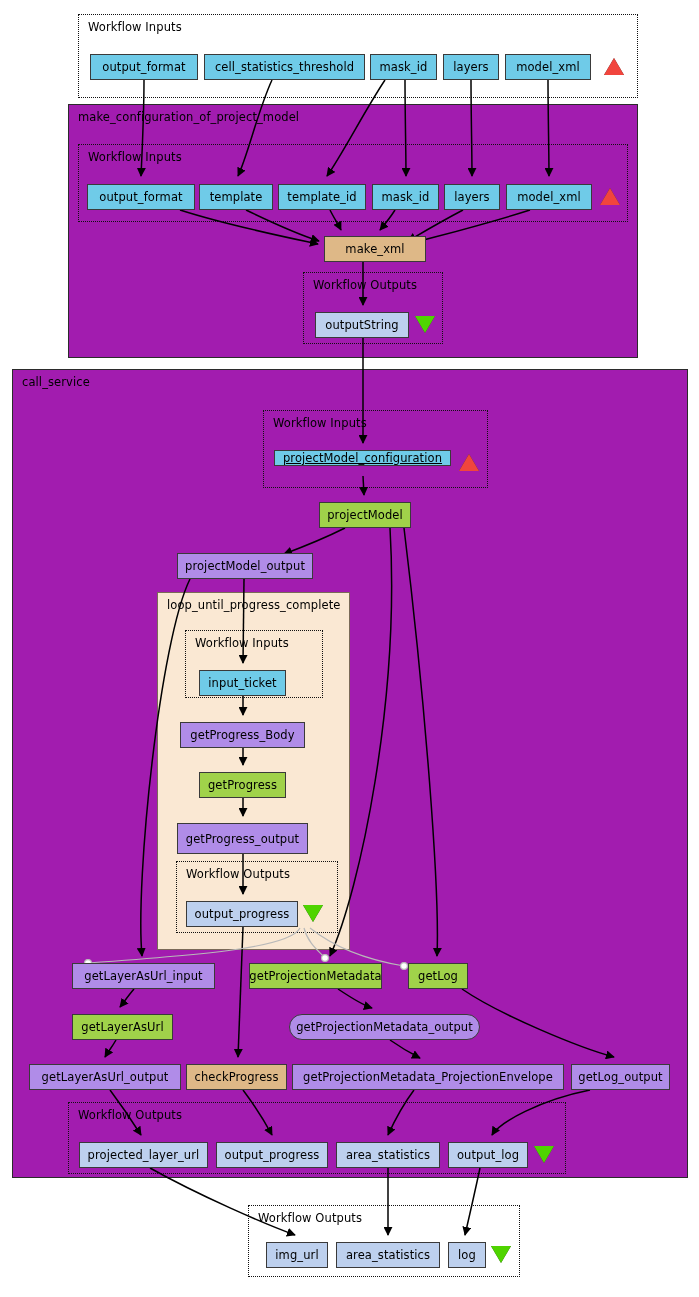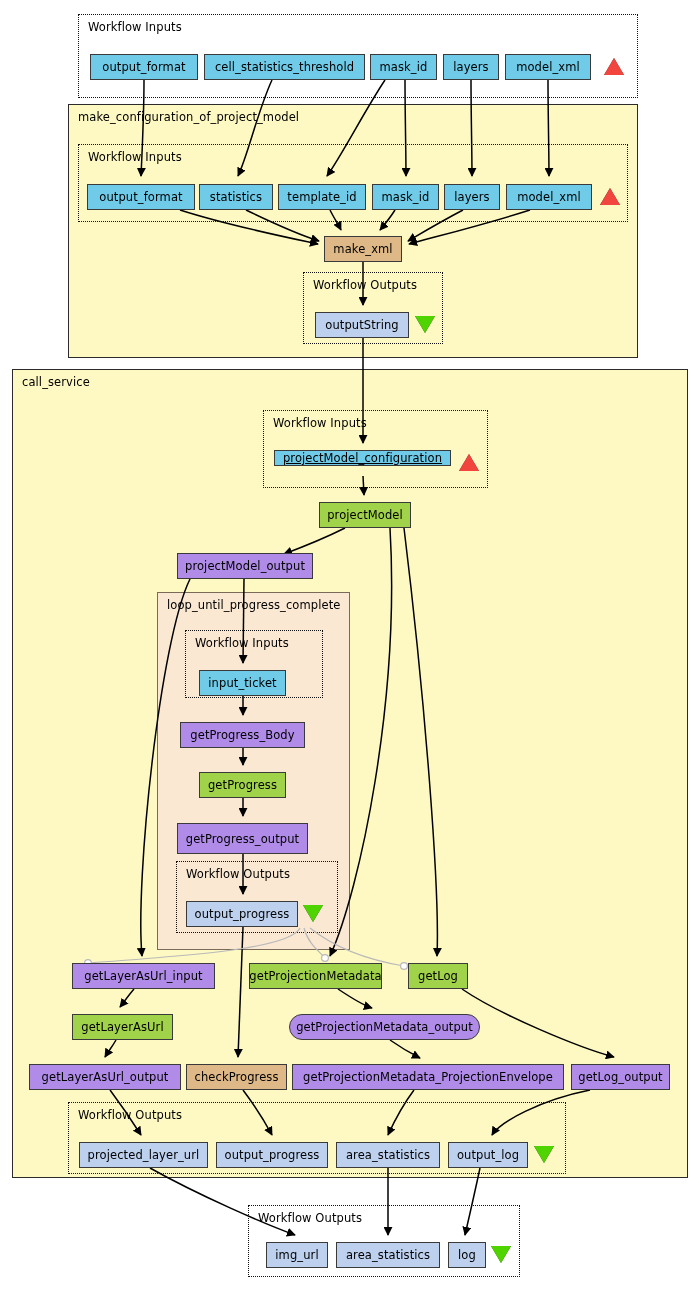--- a/index.html
+++ b/index.html
@@ -28,21 +28,21 @@
     pointer-events: none;
     z-index: 5;
   }
   .cluster {
     position: absolute;
     box-sizing: border-box;
     z-index: 1;
   }
   .cluster-solid {
     border: 1.4px solid #2b2b2b;
-    background: #fef9c3;
+    background: #a21caf;
     padding-left: 20px;
   }
   .cluster-dotted {
     border: 1.6px dotted #111111;
     background: transparent;
   }
   .cluster-loop {
     border: 1.4px solid #7a6a58;
     background: #fae8d3;
   }
@@ -200,35 +200,35 @@
       <div class="node n-input" style="left: 443px; top: 54px; width: 56px; height: 26px;">
         <span>layers</span>
       </div>
       <div class="node n-input" style="left: 505px; top: 54px; width: 86px; height: 26px;">
         <span>model_xml</span>
       </div>
       <div class="node n-input" style="left: 87px; top: 184px; width: 108px; height: 26px;">
         <span>output_format</span>
       </div>
       <div class="node n-input" style="left: 199px; top: 184px; width: 74px; height: 26px;">
-        <span>statistics</span>
+        <span>template</span>
       </div>
       <div class="node n-input" style="left: 278px; top: 184px; width: 88px; height: 26px;">
         <span>template_id</span>
       </div>
       <div class="node n-input" style="left: 372px; top: 184px; width: 67px; height: 26px;">
         <span>mask_id</span>
       </div>
       <div class="node n-input" style="left: 444px; top: 184px; width: 56px; height: 26px;">
         <span>layers</span>
       </div>
       <div class="node n-input" style="left: 506px; top: 184px; width: 86px; height: 26px;">
         <span>model_xml</span>
       </div>
-      <div class="node n-tool" style="left: 324px; top: 236px; width: 78px; height: 26px;">
+      <div class="node n-tool" style="left: 324px; top: 236px; width: 102px; height: 26px;">
         <span>make_xml</span>
       </div>
       <div class="node n-output" style="left: 315px; top: 312px; width: 94px; height: 26px;">
         <span>outputString</span>
       </div>
       <div class="node n-input" style="left: 274px; top: 450px; width: 177px; height: 16px; text-decoration: underline;">
         <span>projectModel_configuration</span>
       </div>
       <div class="node n-process" style="left: 319px; top: 502px; width: 92px; height: 26px;">
         <span>projectModel</span>

